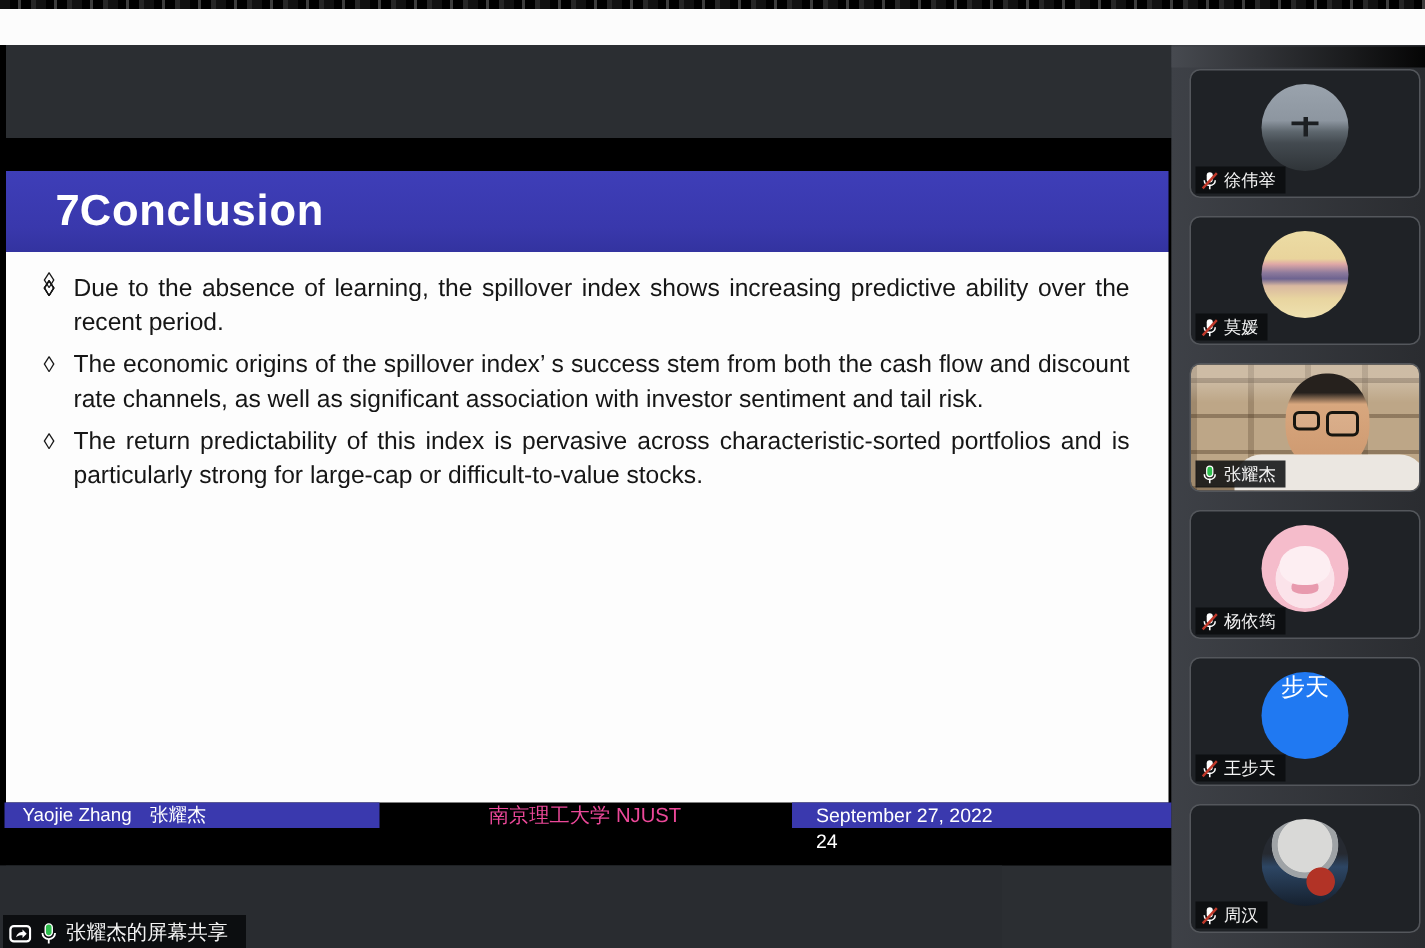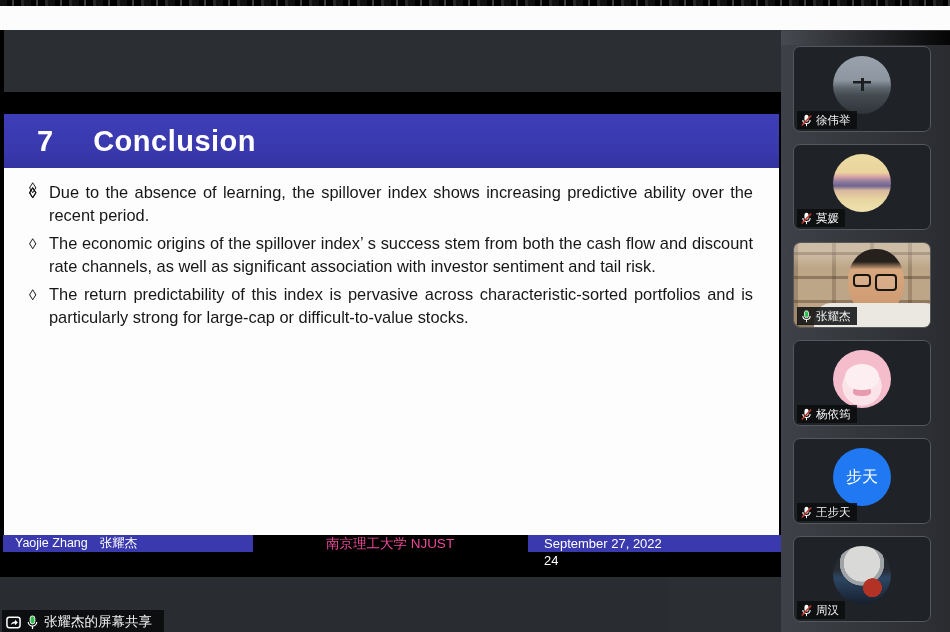--- a/index.html
+++ b/index.html
@@ -16,21 +16,21 @@
 
   
   .share-area { position:absolute; left:0; top:30px; width:781px; height:602px; background:#2b2e32; }
   .share-left-edge { position:absolute; left:0; top:0; width:4px; height:547px; background:#000; }
 
   .slide { position:absolute; left:0; top:62px; width:781px; height:485px; background:#000; }
   .slide-titlebar { position:absolute; left:4px; right:2px; top:22px; height:54px;
     background:linear-gradient(180deg,#3e3eb8 0%,#3938ac 70%,#3333a0 100%);
     display:flex; align-items:center; padding-left:33px; }
   .slide-num { color:#fff; font-size:29px; font-weight:bold; }
-  .slide-title { color:#fff; font-size:29px; font-weight:bold; margin-left:40px; letter-spacing:.5px; }
+  .slide-title { color:#fff; font-size:29px; font-weight:bold; letter-spacing:.5px; }
 
   .slide-body { position:absolute; left:4px; right:2px; top:76px; height:367px; background:#fdfdfd;
     padding:8px 26px 0 24px; }
   .bullet { position:relative; padding-left:21px; margin-bottom:5px;
     font-size:16.4px; line-height:23px; color:#161616; text-align:justify; }
   .bullet .marker { position:absolute; left:1px; top:0; font-size:15px; color:#161616; }
 
   .slide-footer { position:absolute; left:0; top:443px; width:781px; height:17px;padding-left:44px; }
   .footer-left { position:absolute; left:3px; top:0; width:250px; height:17px; background:#3a39ae;
     color:#fff; font-size:12.5px; line-height:17px; padding-left:12px; white-space:nowrap; }
@@ -46,25 +46,25 @@
     display:flex; align-items:center; padding:0 12px 0 4px; gap:4px; }
   .share-chip .chip-text { color:#f2f2f2; font-size:13.5px; white-space:nowrap; }
   .chip-icon { width:15px; height:15px; flex:0 0 auto; }
 
   
   .sidebar { position:absolute; left:781px; top:30px; width:169px; height:602px;
     background:linear-gradient(90deg,#3e4147 0%,#2a2c30 100%); }
   .sidebar-topstrip { position:absolute; left:0; top:1px; width:169px; height:14px;
     background:linear-gradient(90deg,#474a50 0%,#1a1b1d 70%,#050505 100%); }
   .participant-list { position:absolute; left:0; top:16px; width:169px; }
-  .tile { position:relative; margin:0 3px 12px 12px; width:138px; height:86px;
+  .tile { position:relative; margin:0 3px 12px 12px; width:154px; height:86px;
     background:#1f2226; border:1px solid #54575c; border-radius:7px; }
   .avatar { position:absolute; left:50%; top:9px; transform:translateX(-50%);
     width:58px; height:58px; border-radius:50%; overflow:hidden;
-    display:flex; align-items:center; justify-content:center; }
+    display:flex; justify-content:center; }
   .avatar-text { color:#fff; font-size:16px; display:none; }
 
   .avatar-mountain { background:linear-gradient(180deg,#9aa3ad 0%,#8d96a0 42%,#5d666d 55%,#434a50 68%,#2f3438 100%); }
   .avatar-mountain::after { content:""; position:absolute; left:50%; top:20px; transform:translateX(-50%);
     width:18px; height:16px;
     background:linear-gradient(#1c1f22,#1c1f22) 50% 2px/3px 13px no-repeat,
                linear-gradient(#1c1f22,#1c1f22) 50% 5px/18px 2.5px no-repeat; }
   .avatar-sunset { background:linear-gradient(180deg,#ecdca4 0%,#e9d49c 32%,#e0a8a6 38%,#8d7a9c 48%,#6d6390 55%,#d9b8a0 63%,#e8d5a0 78%,#efe2b0 100%); }
   .avatar-anime { background:radial-gradient(circle at 50% 62%,#fbe3ea 0 42%,#f5bccb 43% 78%,#efaec0 79% 100%); }
   .avatar-anime::after { content:""; position:absolute; left:50%; top:14px; transform:translateX(-50%);

